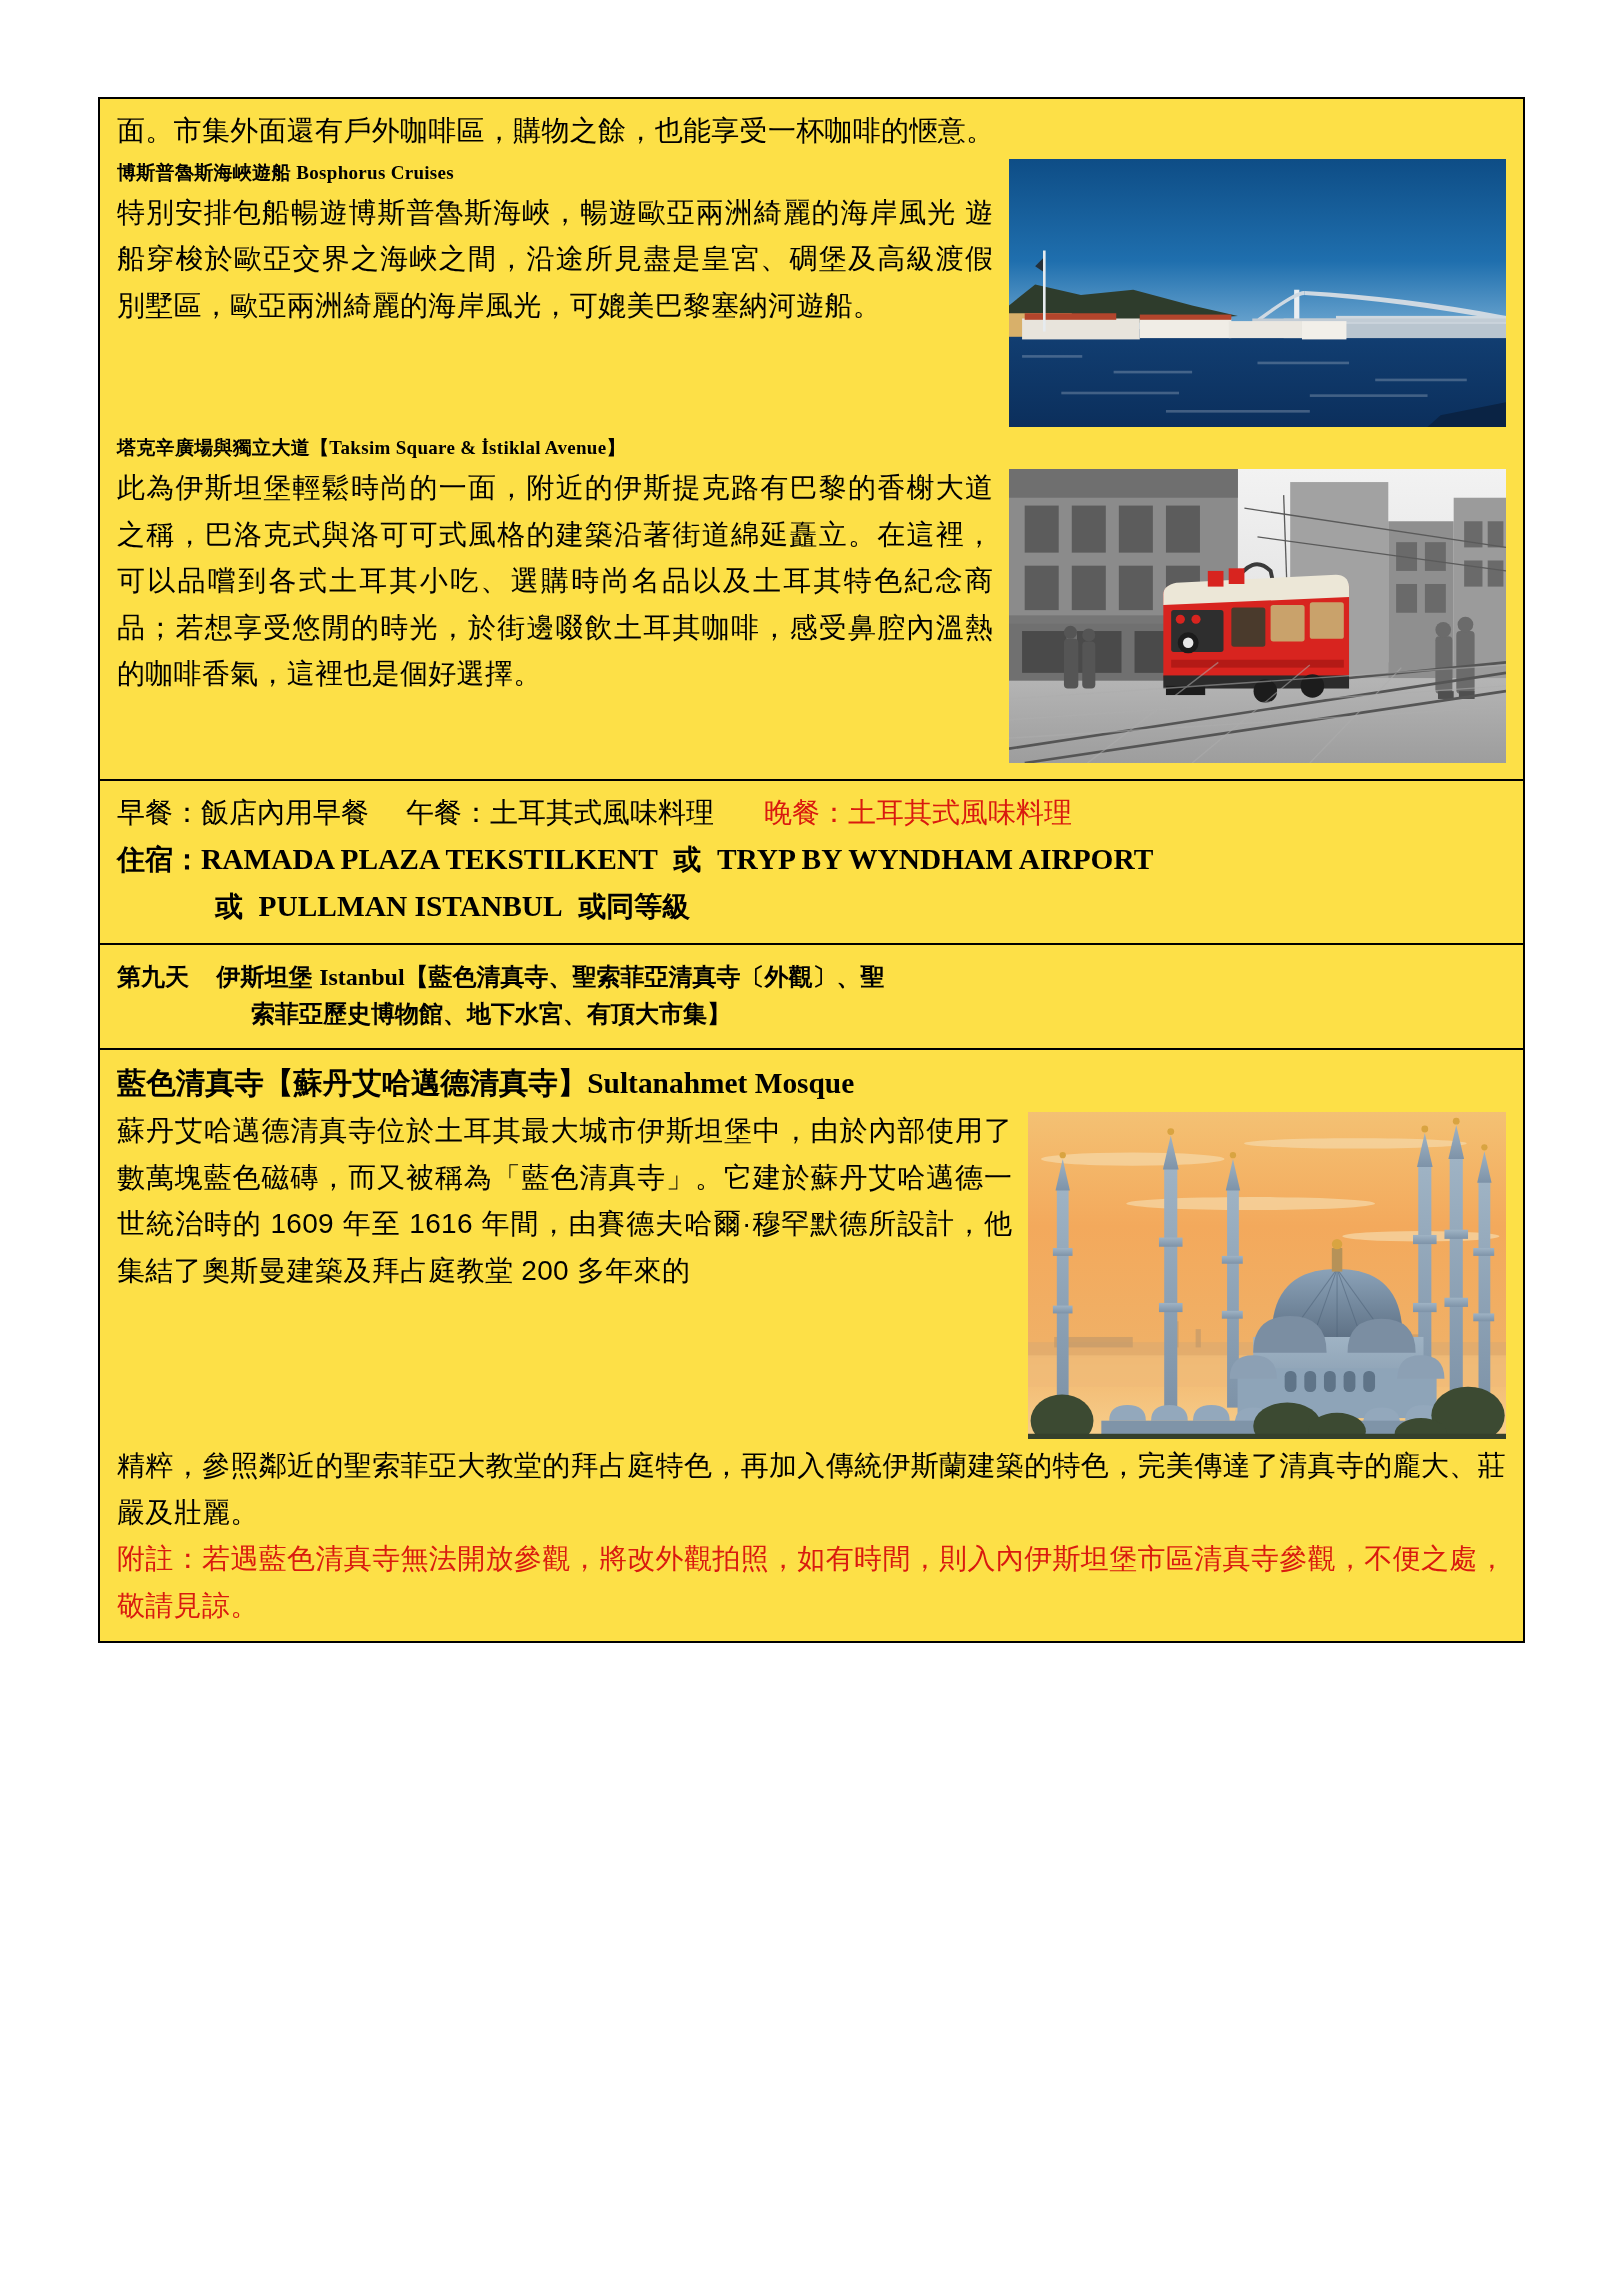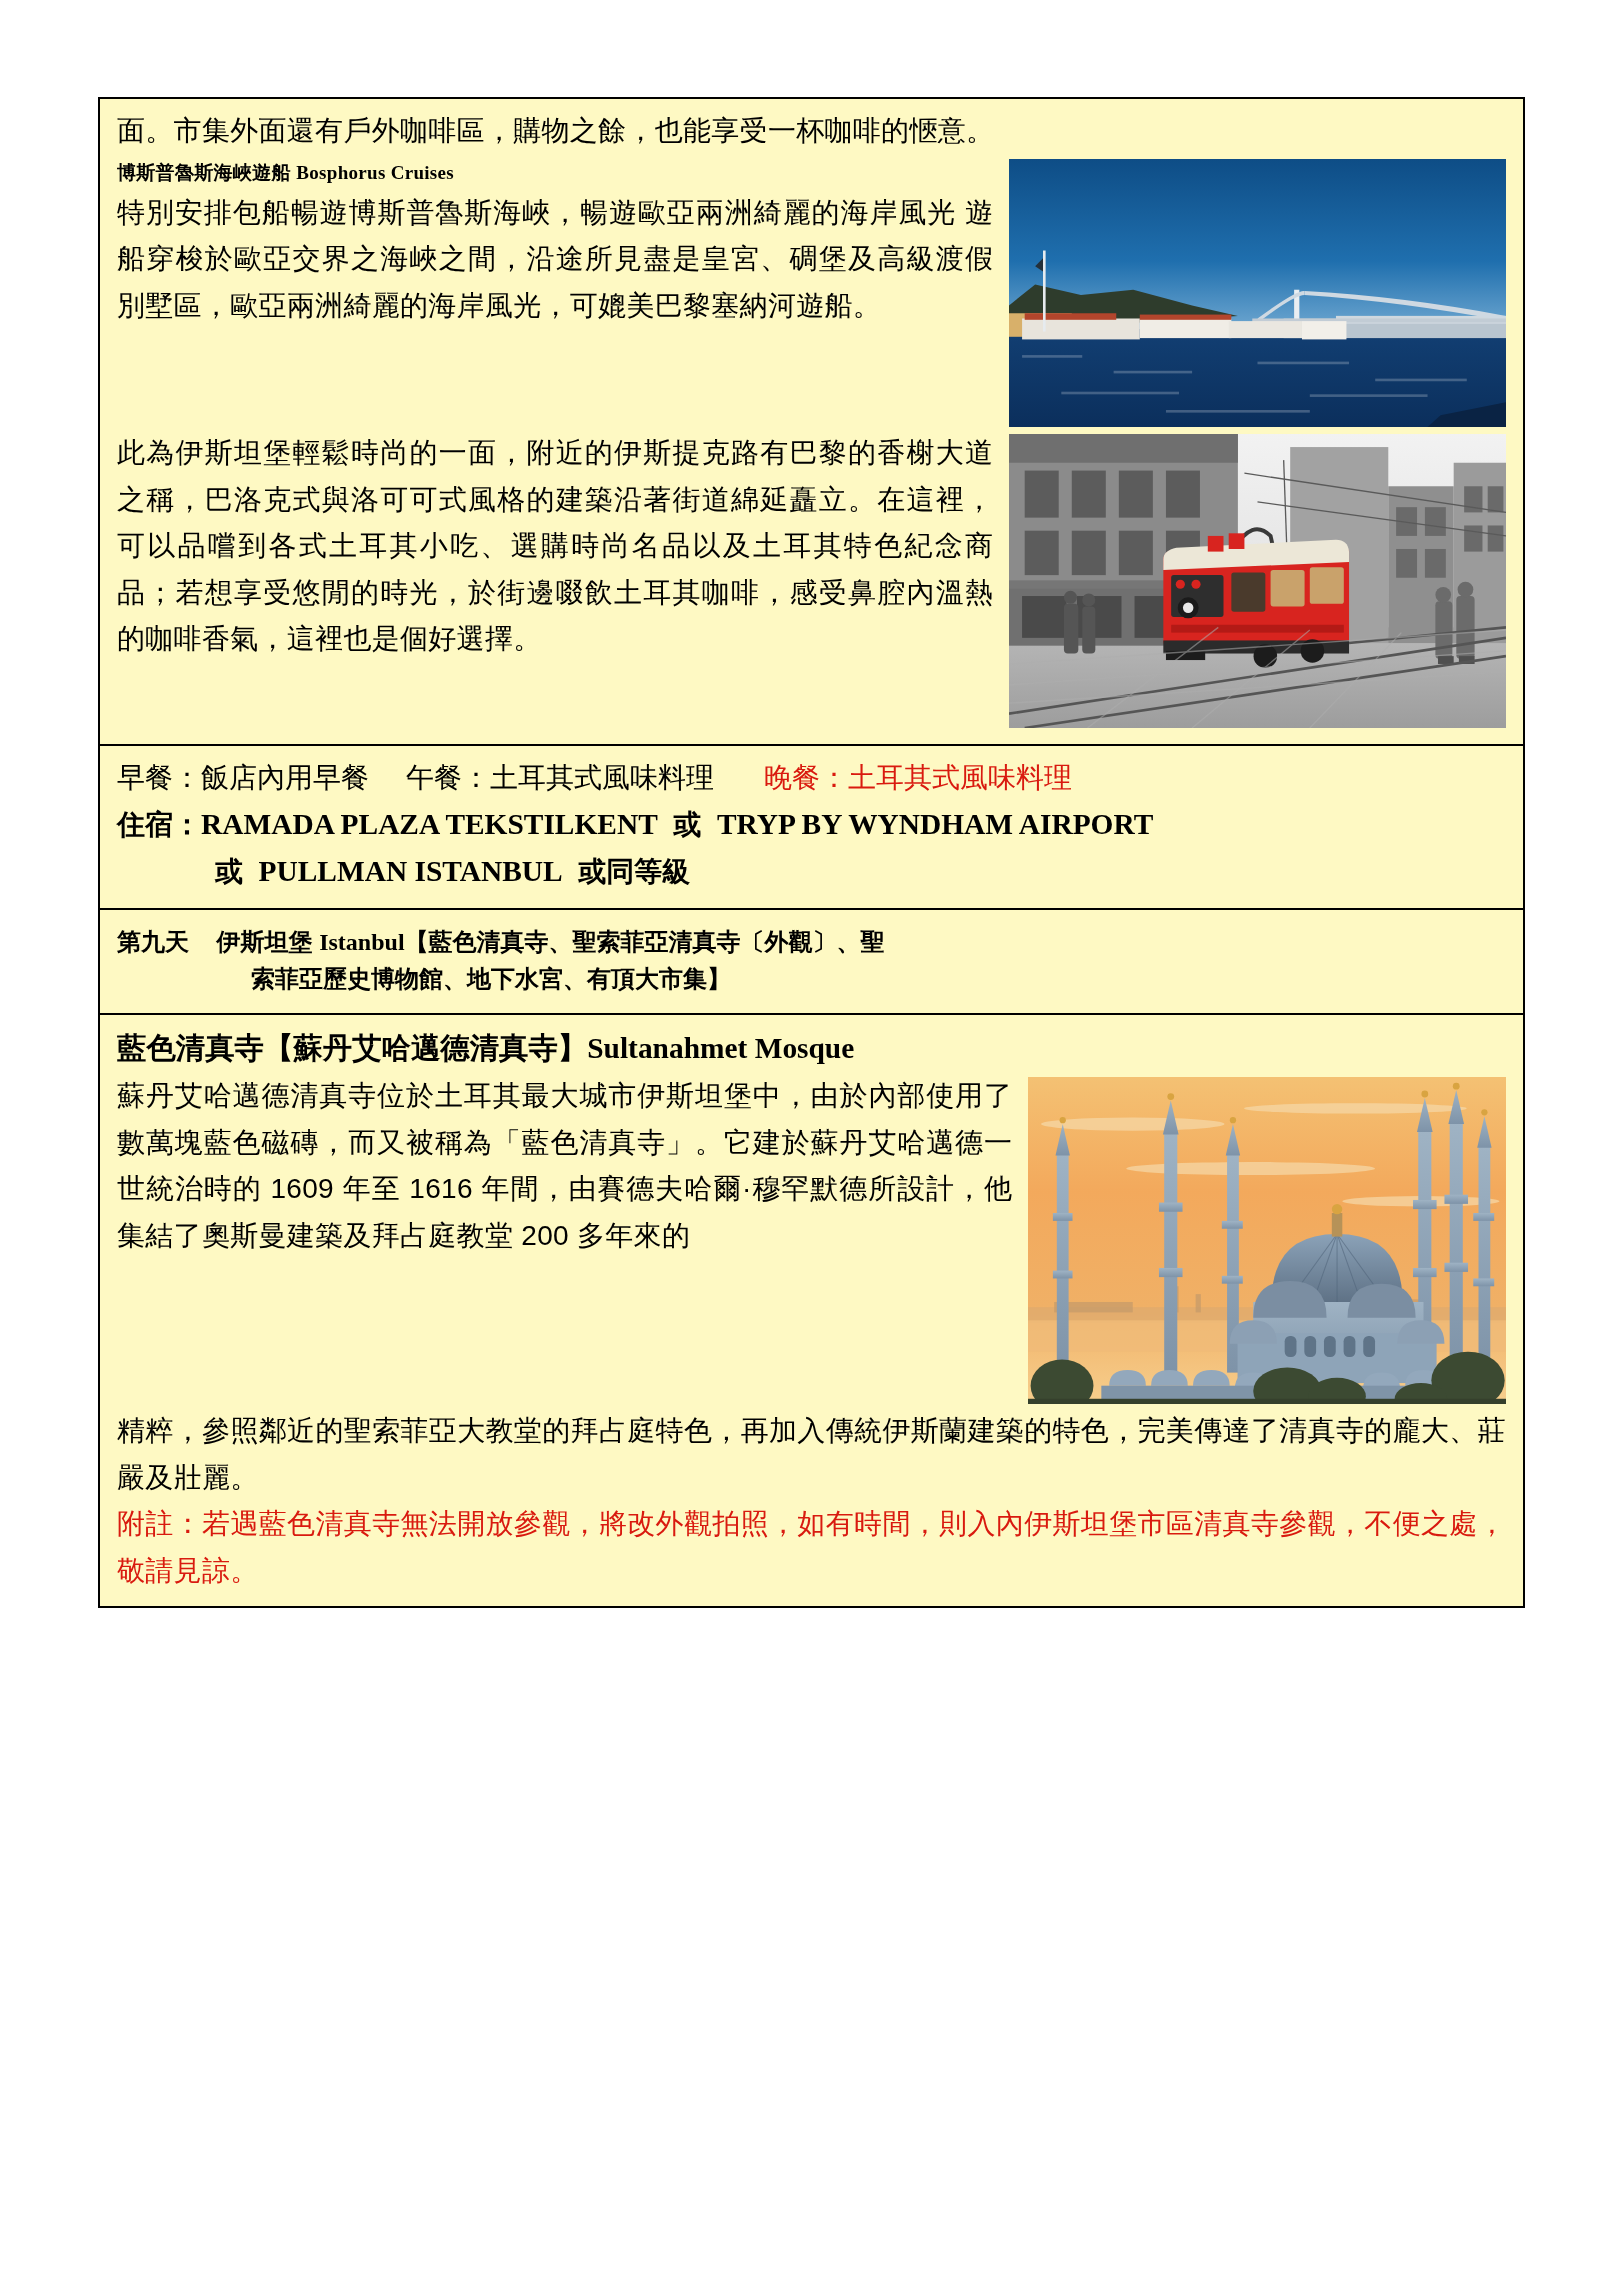--- a/index.html
+++ b/index.html
@@ -13,21 +13,21 @@
     color: #000000;
     position: relative;
     overflow: hidden;
   }
 
   .page {
     position: absolute;
     left: 98px; top: 97px;
     width: 1427px;
     border: 2px solid #000;
-    background: #fef9c3;
+    background: #fde047;
   }
 
   .row {
     border-bottom: 2px solid #000;
     padding: 0;
   }
   .row:last-child { border-bottom: none; }
 
   .cell {
     padding: 9.2px 17px 11.8px 17px;
@@ -195,20 +195,23 @@
 
       <div class="hd">
         <span>博斯普魯斯海峽遊船</span>
         <span class="latin">Bosphorus Cruises</span>
       </div>
 
       <div class="cn body-text">特別安排包船暢遊博斯普魯斯海峽，暢遊歐亞兩洲綺麗的海岸風光 遊船穿梭於歐亞交界之海峽之間，沿途所見盡是皇宮、碉堡及高級渡假別墅區，歐亞兩洲綺麗的海岸風光，可媲美巴黎塞納河遊船。</div>
 
       <div class="clear"></div>
 
+      <div class="hd">
+        <span>塔克辛廣場與獨立大道</span><span>【</span><span class="latin">Taksim Square &amp; İstiklal Avenue</span><span>】</span>
+      </div>
 
       <div class="imgbox tram">
         <svg class="photo" viewBox="0 0 380 225" preserveAspectRatio="none">
           <defs>
             <linearGradient id="bwSky" x1="0" y1="0" x2="0" y2="1">
               <stop offset="0%" stop-color="#f2f2f2"></stop>
               <stop offset="100%" stop-color="#d6d6d6"></stop>
             </linearGradient>
             <linearGradient id="ground" x1="0" y1="0" x2="0" y2="1">
               <stop offset="0%" stop-color="#b9b9b9"></stop>

